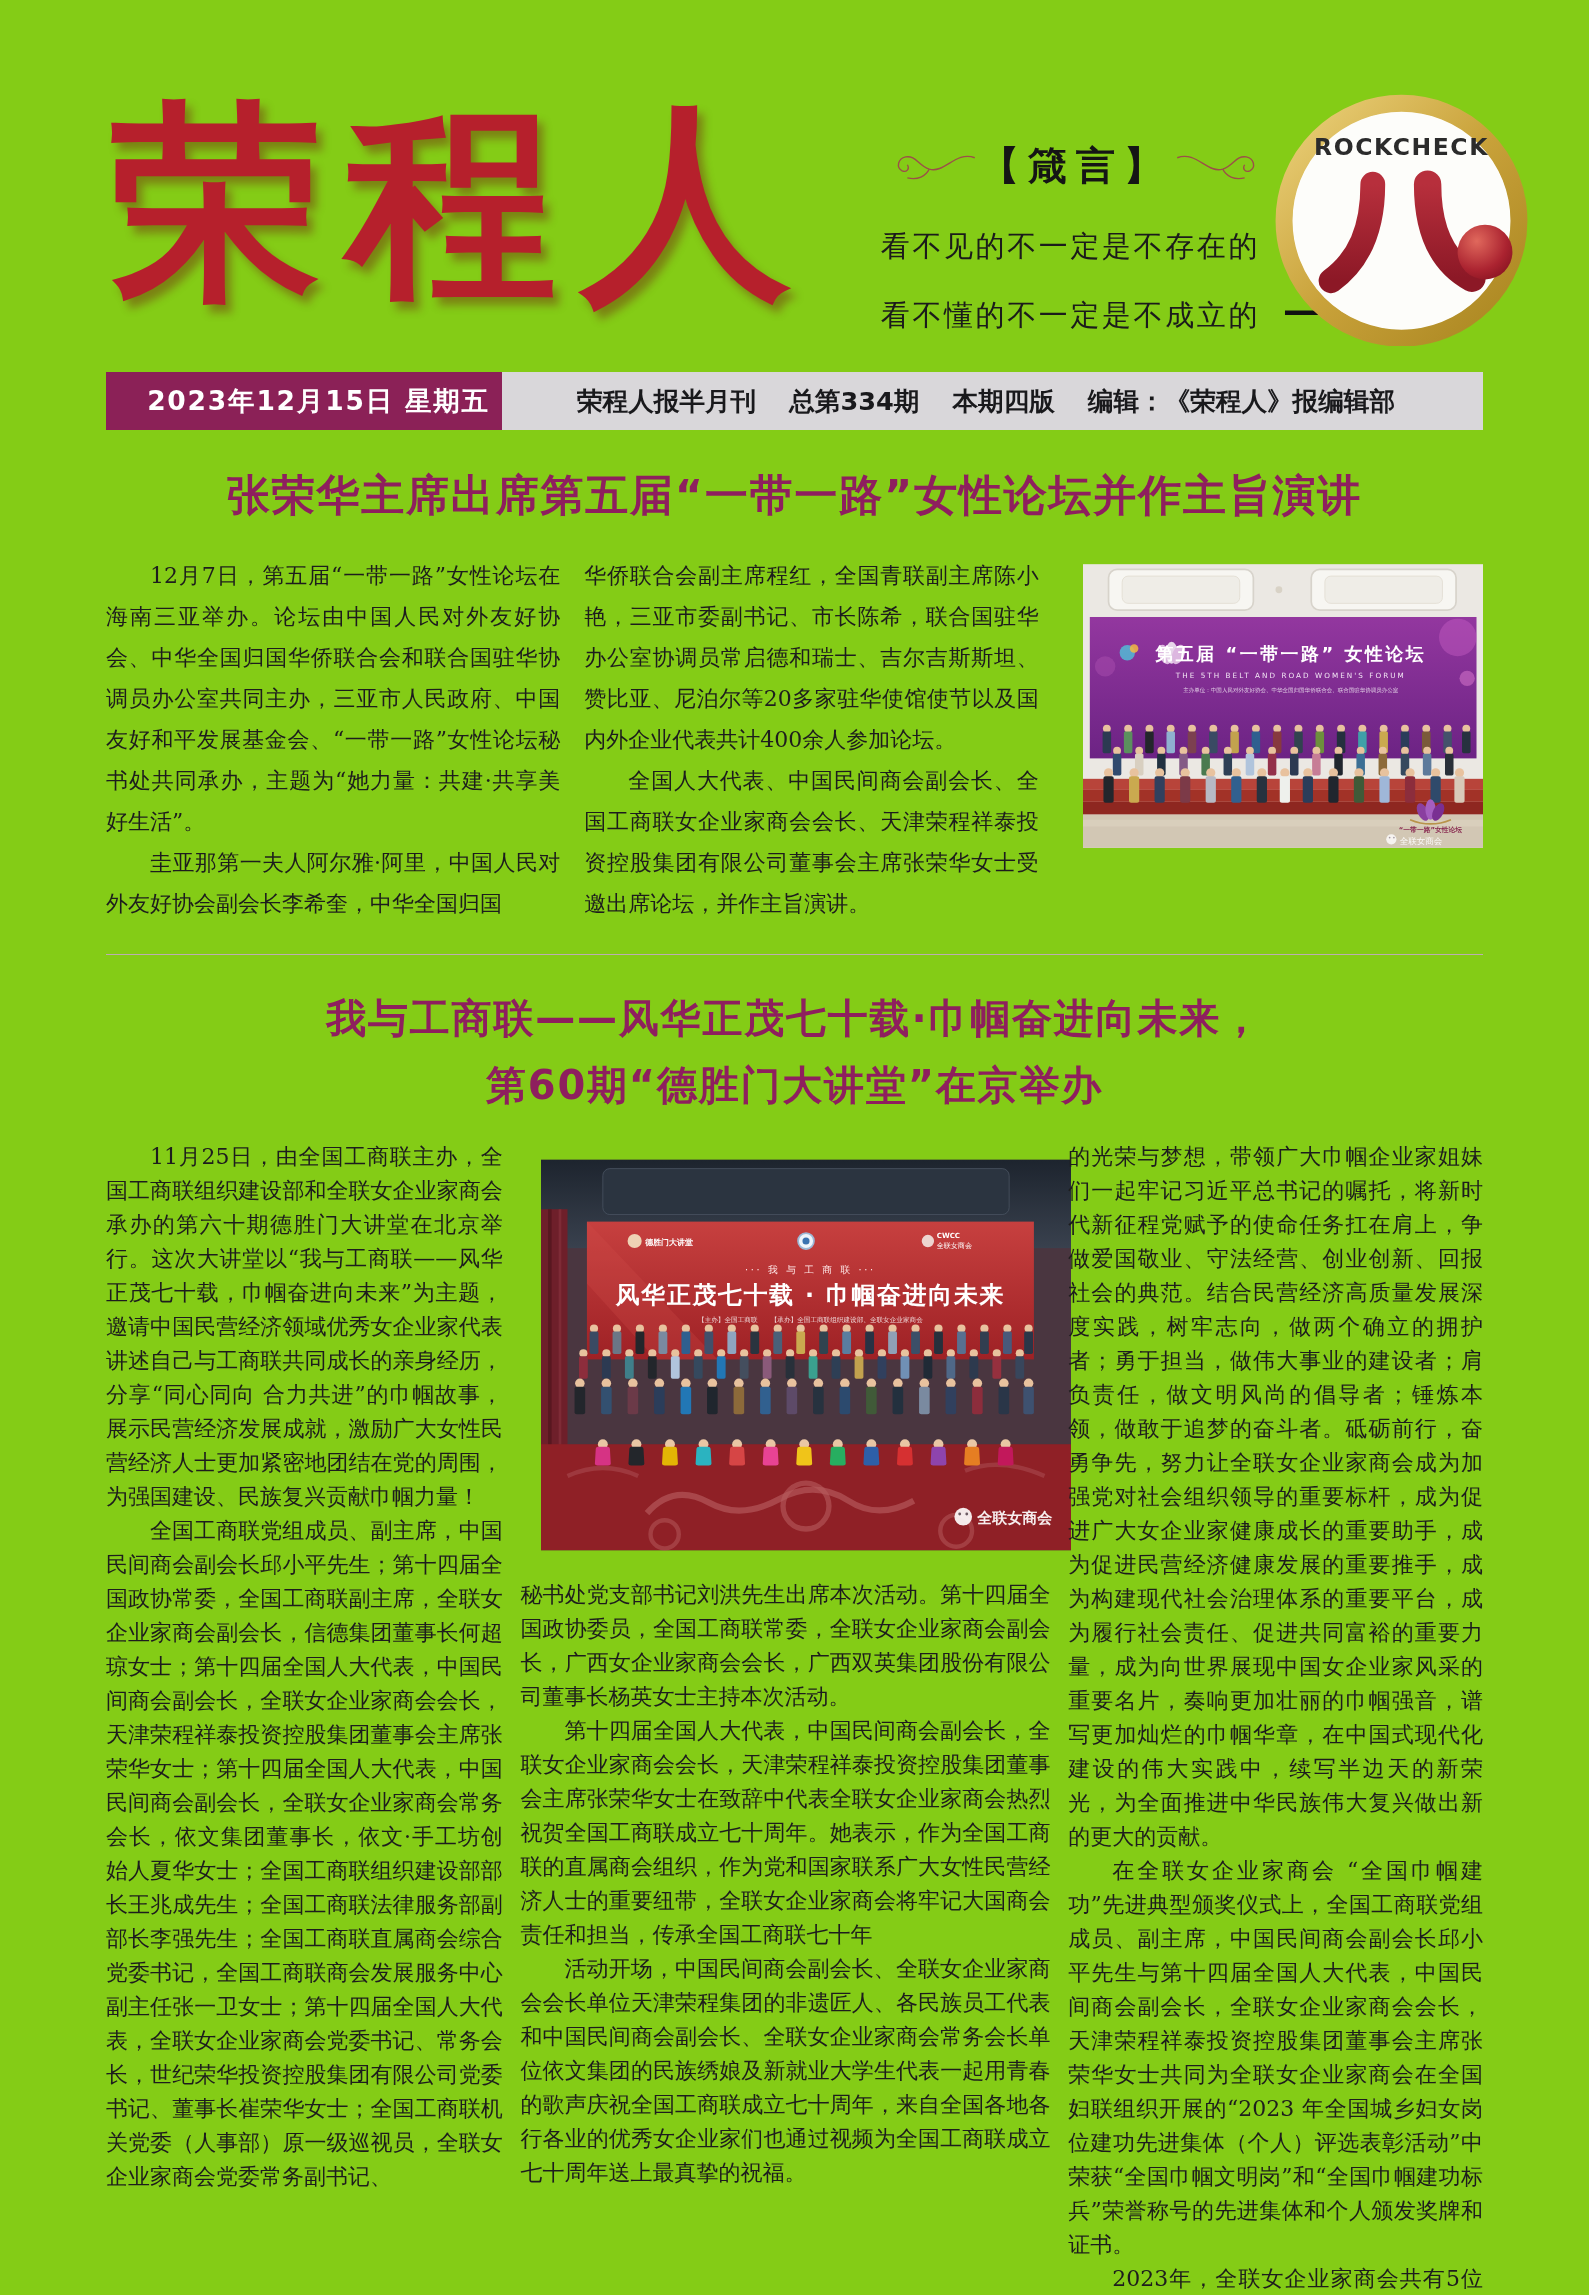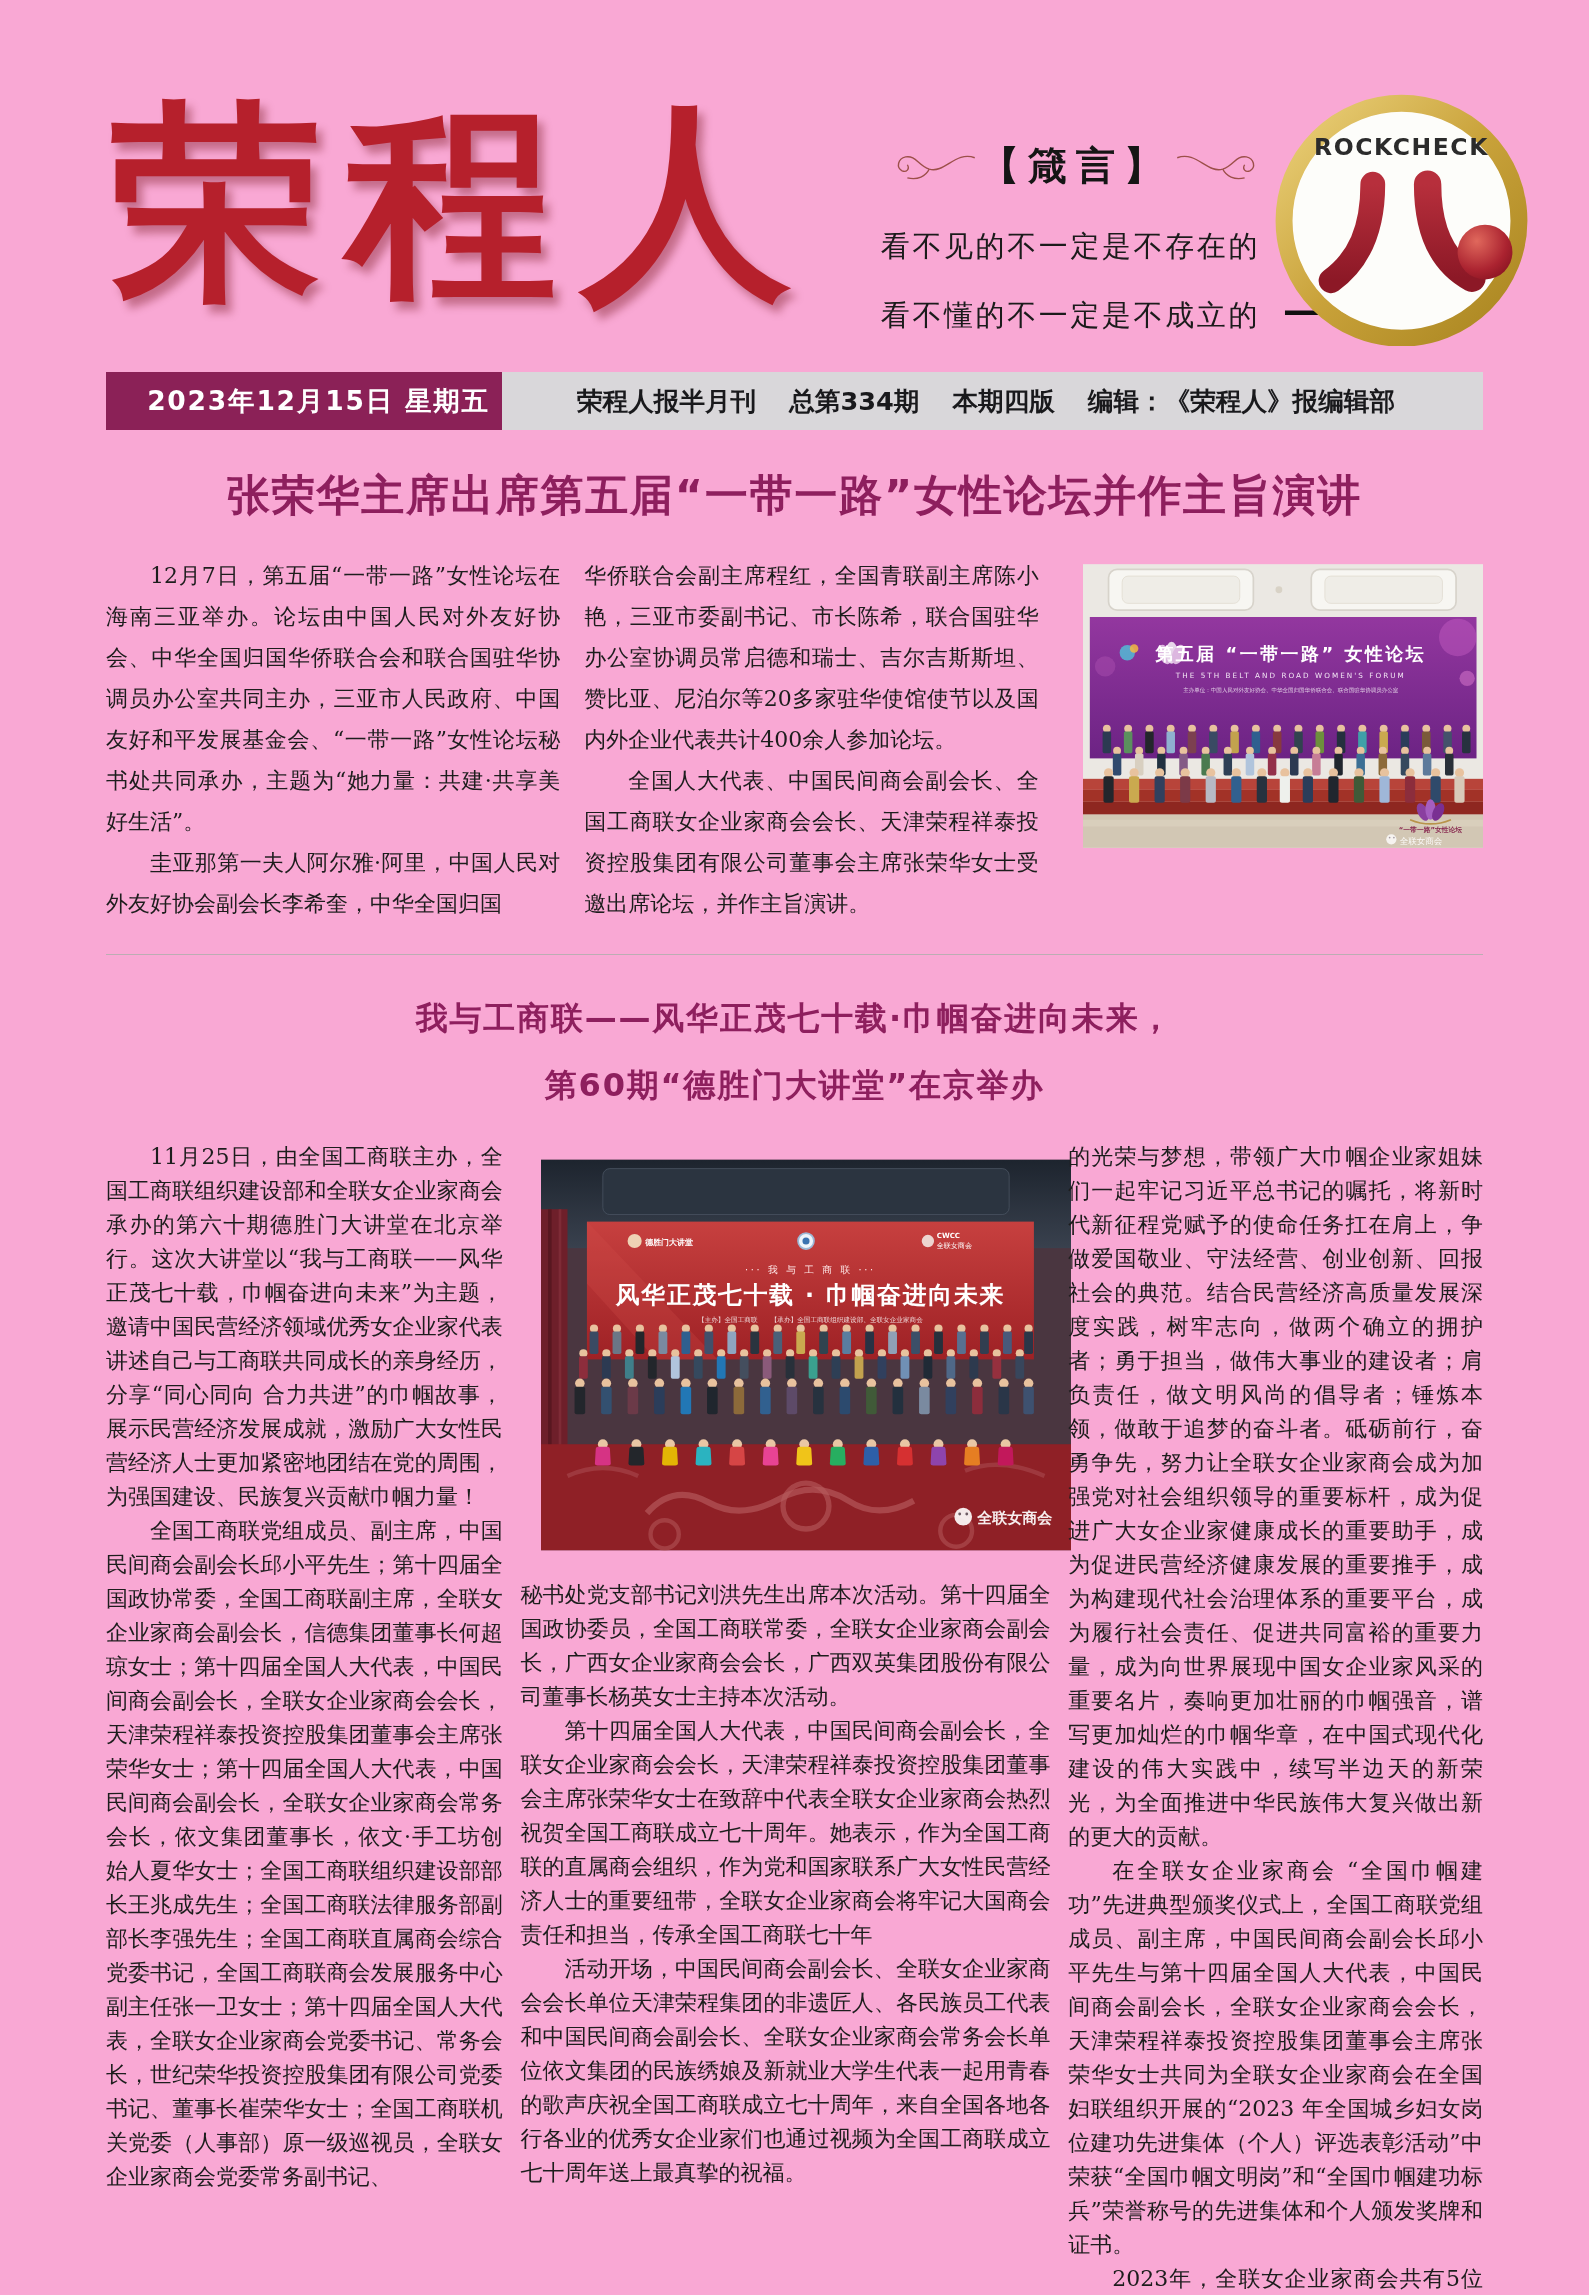--- a/index.html
+++ b/index.html
@@ -1,16 +1,16 @@
 <!DOCTYPE html>
 <html style="font-size:14px"><head>
 <meta charset="utf-8">
 <style>
   html,body{margin:0;padding:0;background:#fff;}
-  .page{position:relative;width:1589px;height:2295px;background:#f9a8d4;overflow:hidden;
+  .page{position:relative;width:1589px;height:2295px;background:#84cc16;overflow:hidden;
         box-sizing:border-box;padding:81px 106px 0;font-family:"DejaVu Serif","Liberation Serif",serif;color:#1c1c1c;}
 
   
   .masthead{position:relative;height:279px;}
   .paper-title{position:absolute;left:5.3px;top:-12.4px;font-size:210px;line-height:265px;font-weight:bold;
                letter-spacing:25px;color:#b6202c;white-space:nowrap;
                text-shadow:6.2px 8px 8px rgba(110,10,15,.38);}
   .motto{position:absolute;left:766px;top:58px;width:508px;}
   .motto-head{display:flex;align-items:center;justify-content:flex-end;gap:3.5px;width:388px;}
   .motto-title{font-size:39px;font-weight:bold;color:#151515;letter-spacing:8.8px;white-space:nowrap;}
@@ -26,21 +26,21 @@
             font-family:"DejaVu Sans","Liberation Sans",sans-serif;}
   .date-box{width:367px;background:#8b2157;color:#fff;font-size:26.5px;font-weight:bold;
             display:flex;align-items:center;justify-content:center;letter-spacing:1.8px;padding-left:29px;}
   .pub-info{flex:1;display:flex;align-items:center;justify-content:space-between;
             padding:0 88px 0 75px;font-size:25.6px;font-weight:bold;color:#19191c;}
 
   
   .headline{ text-align:center;color:#8e1f5e;font-weight:bold;
              font-family:"DejaVu Sans","Liberation Sans",sans-serif;letter-spacing:1.8px;}
   .a1-headline{font-size:43px;margin:37px 0 30px;}
-  .a2-headline{font-size:32px;line-height:67px;margin:30px 0 21px;}
+  .a2-headline{font-size:40px;line-height:67px;margin:30px 0 21px;}
 
   p{margin:0;text-align:justify;font-size:22px;color:#1d1d1d;}
   .ind{text-indent:2em;}
   .a1-body{display:flex;gap:24px;}
   .a1-body .col{width:471px;}
   .a1-body p{line-height:41px;}
   .photo1{width:415px;height:294px;margin:3.5px 0 0;}
   .photo1 svg,.photo2 svg{display:block;width:100%;height:100%;}
 
   .divider{border:none;border-top:1.8px solid #bcadb3;margin:30px 0 0;}

